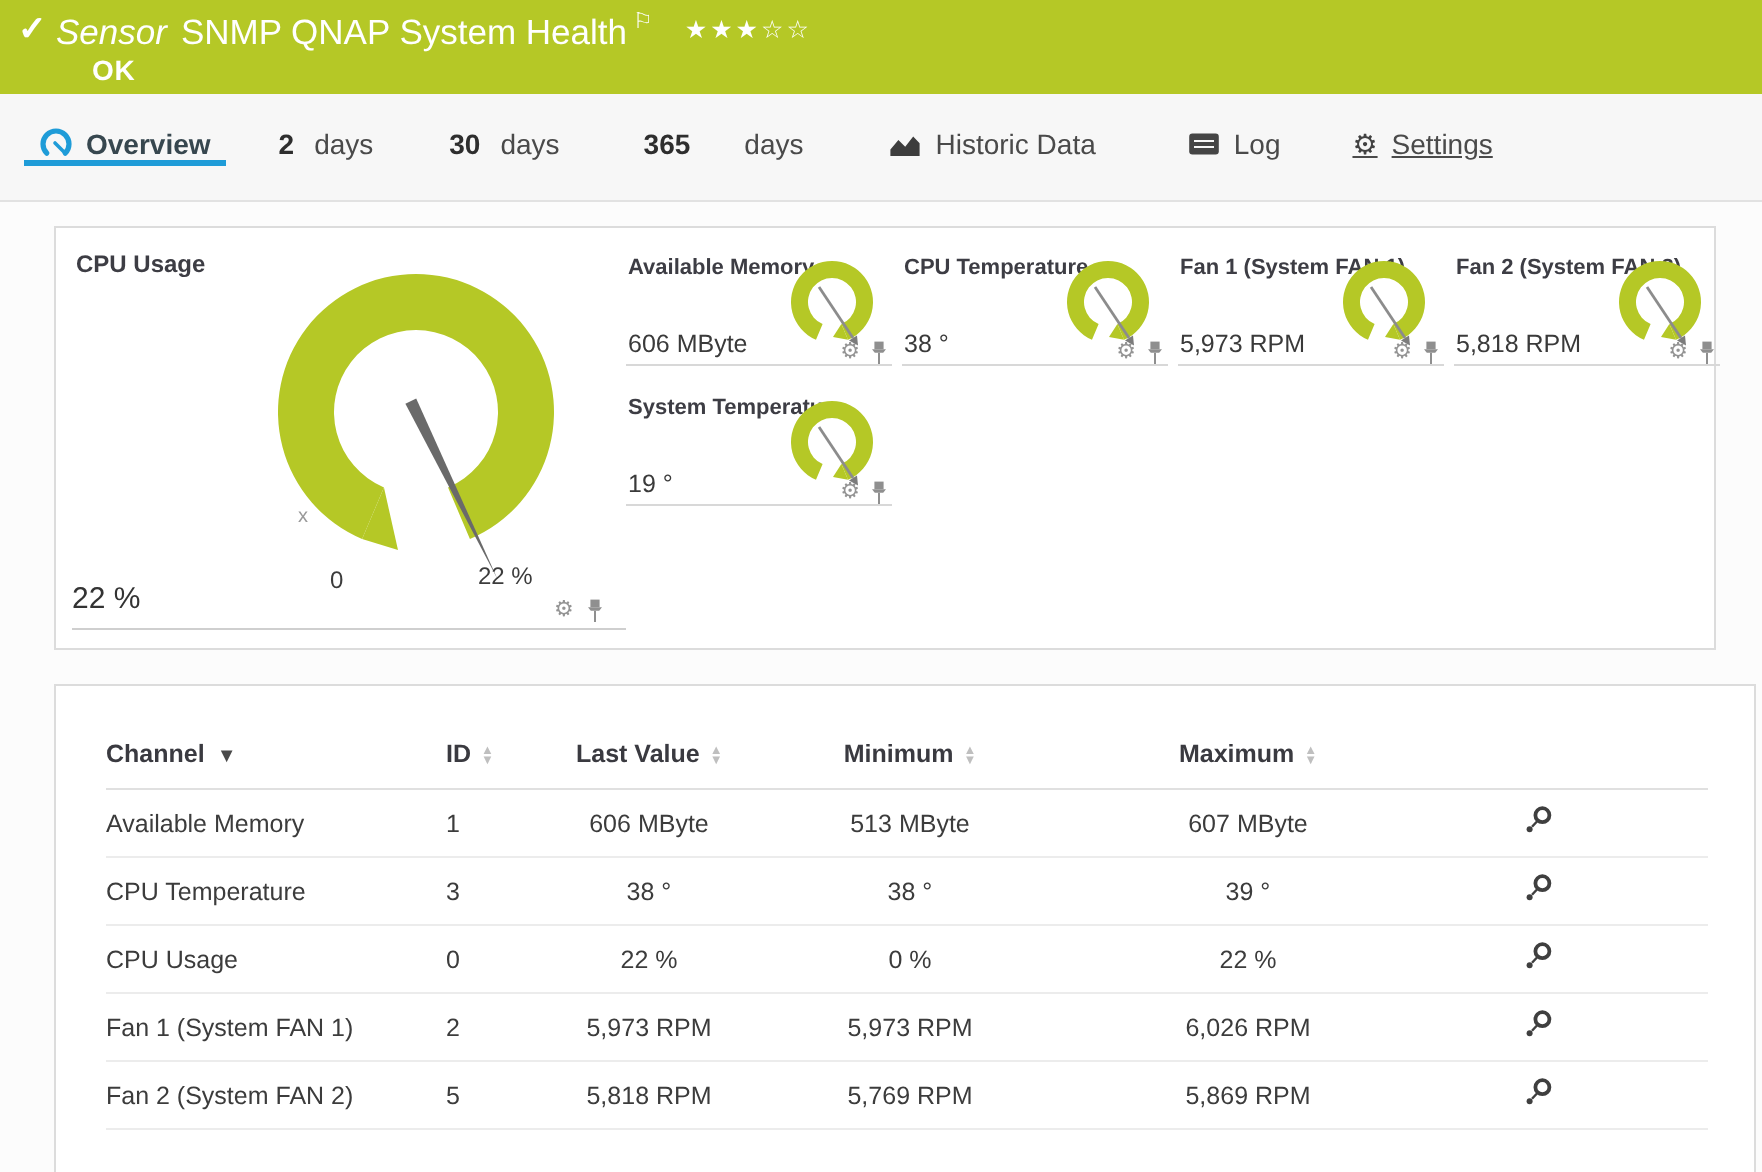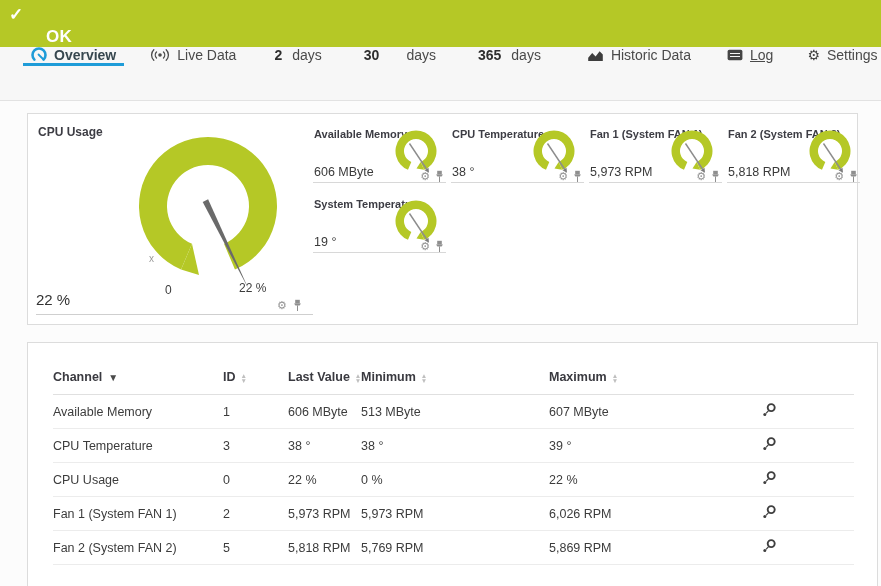--- a/index.html
+++ b/index.html
@@ -10,25 +10,25 @@
     -webkit-font-smoothing:antialiased;
   }
 
   
   .topbar { position:absolute; top:0; left:0; width:881px; height:47px; background:#b5c826; color:#fff; }
   .topbar .check { position:absolute; left:9px; top:4px; font-size:17px; font-weight:bold; }
   .titleline { position:absolute; left:28px; top:4px; font-size:17.5px; white-space:nowrap; }
   .kind { font-style:italic; margin-right:7px; }
   .flag  { font-size:11px; vertical-align:8px; margin-left:3px; }
   .stars { font-size:12.5px; letter-spacing:1.5px; margin-left:16px; vertical-align:3px; }
-  .status-ok { position:absolute; left:46px; top:27px; font-size:17px; font-weight:bold; letter-spacing:.3px; }
+  .status-ok { position:absolute; left:46px; top:27px; font-size:14px; font-weight:bold; letter-spacing:.3px; }
 
   
   .tabs { position:absolute; top:47px; left:0; width:881px; height:54px; background:#f7f7f7;
-          border-bottom:1px solid #e2e2e2; display:flex; align-items:flex-start; padding-left:23px;
+          border-bottom:1px solid #e2e2e2; display:flex; align-items:center; padding-left:12px;
           font-size:14px; color:#4a4a4a; white-space:nowrap; }
   .tab { display:flex; align-items:center; gap:7px; padding:0 8px; border-bottom:3px solid transparent; cursor:pointer; }
   .tab:nth-child(2){ margin-left:18px; }
   .tab:nth-child(3){ margin-left:22px; }
   .tab:nth-child(4){ margin-left:26px;gap:24px; }
   .tab:nth-child(5){ margin-left:26px; }
   .tab:nth-child(6){ margin-left:30px; }
   .tab:nth-child(7){ margin-left:20px;text-decoration:underline; }
   .tab:nth-child(8){ margin-left:18px; }
   .tab.active { border-bottom-color:#1f9cd8; color:#37474f; font-weight:bold; }
@@ -64,49 +64,45 @@
   .tile-line  { position:absolute; left:0;  top:56px; width:133px; border-top:1px solid #d8d8d8; }
   .tile-icons { position:absolute; right:2px; top:44px; display:flex; gap:5px; align-items:center; z-index:2; }
 
   
   .table-panel table { border-collapse:collapse; table-layout:fixed; width:801px; margin:18px 25px 0; font-size:12.5px; }
   col.c-channel{ width:170px; } col.c-id{ width:65px; } col.c-last{ width:73px; }
   col.c-min{ width:188px; } col.c-max{ width:150px; } col.c-act{ width:155px; }
   th { text-align:left; font-weight:bold; color:#3a3a40; padding:9px 0 10px; border-bottom:1px solid #e0e0e0;
        font-size:12.5px; cursor:pointer; white-space:nowrap; }
   td { padding:7px 0; border-bottom:1px solid #ececec; color:#3c3c3c; white-space:nowrap; }
-  th.num, td.num { text-align:left; }
+  th.num, td.num { text-align:center; }
   td.act, th.act { padding-left:62px; text-align:left; }
   .sort-desc { color:#4a4a4a; font-size:10px; margin-left:6px; }
   .sort-pair { display:inline-flex; flex-direction:column; margin-left:5px; vertical-align:middle;
                font-size:6.5px; line-height:5px; color:#bfbfbf; }
   .edit-icon { cursor:pointer; display:inline-block; }
 </style>
 </head>
 <body>
 
 <header class="topbar">
   <span class="check">✓</span>
+  <div class="titleline">
+    <span class="kind">Sensor</span><span class="sensorname">SNMP QNAP System Health</span><span class="flag">⚐</span><span class="stars">★★★☆☆</span>
+  </div>
   <div class="status-ok">OK</div>
 </header>
 
 <nav class="tabs">
   <div class="tab active">
     <svg width="16" height="16" viewBox="0 0 16 16">
       <path d="M3.4 12.6 A6.5 6.5 0 1 1 12.6 12.6" fill="none" stroke="#1f9cd8" stroke-width="2.6" stroke-linecap="round"></path>
       <path d="M7.5 7.5 L12 12" stroke="#1f9cd8" stroke-width="1.8" stroke-linecap="round"></path>
     </svg>
     <span>Overview</span>
-  </div>
-  <div class="tab">
-    <svg width="20" height="14" viewBox="0 0 20 14">
-      <circle cx="10" cy="7" r="1.8" fill="#4a4a4a"></circle>
-      <path d="M6.5 4 A4.3 4.3 0 0 0 6.5 10 M3.8 1.8 A7.2 7.2 0 0 0 3.8 12.2 M13.5 4 A4.3 4.3 0 0 1 13.5 10 M16.2 1.8 A7.2 7.2 0 0 1 16.2 12.2" fill="none" stroke="#4a4a4a" stroke-width="1.3" stroke-linecap="round"></path>
-    </svg>
-    <span>Live Data</span>
   </div>
   <div class="tab">
     <span class="num">2</span>
     <span>days</span>
   </div>
   <div class="tab">
     <span class="num">30</span>
     <span>days</span>
   </div>
   <div class="tab">

